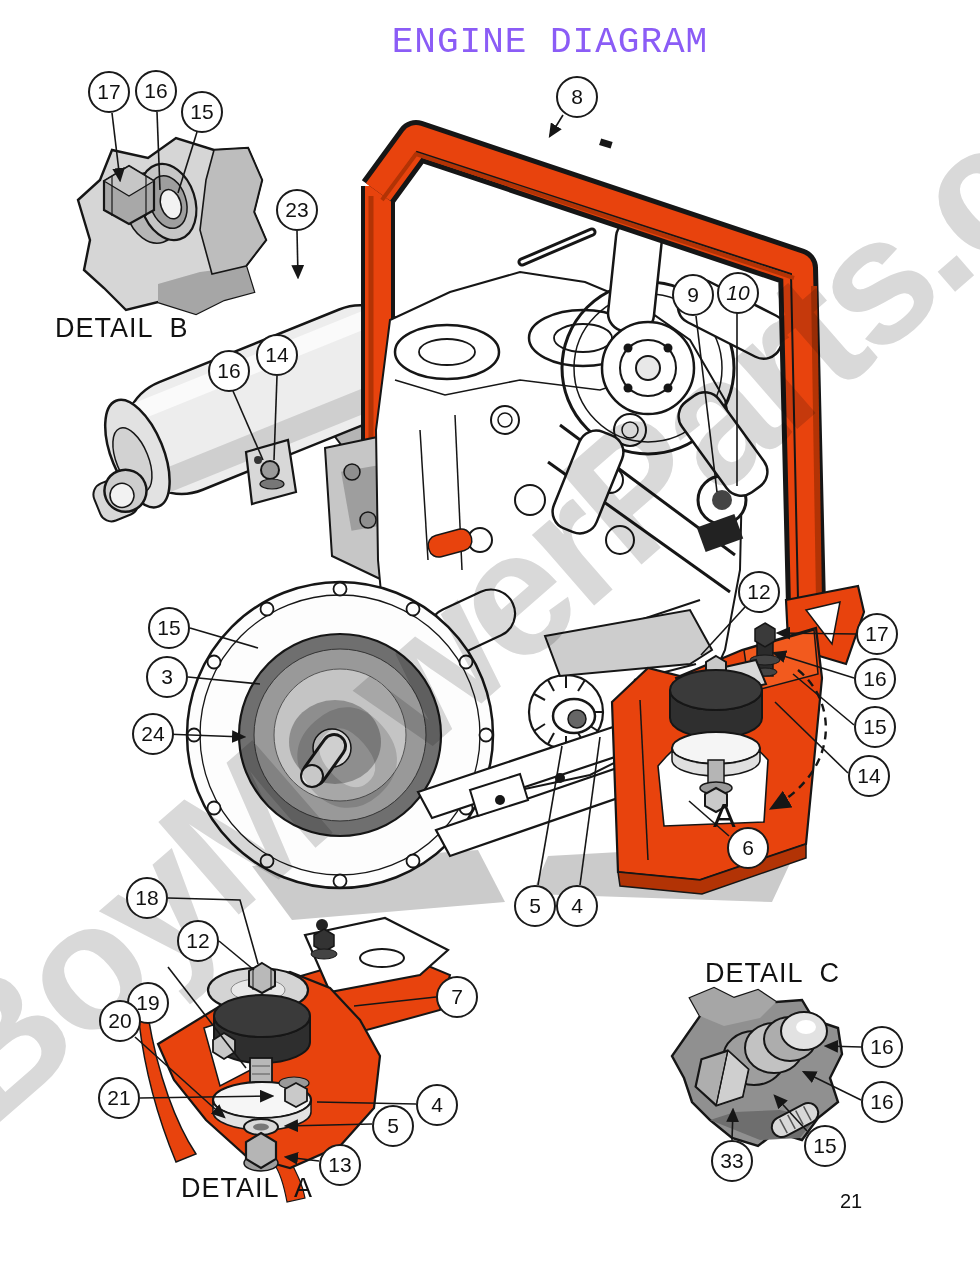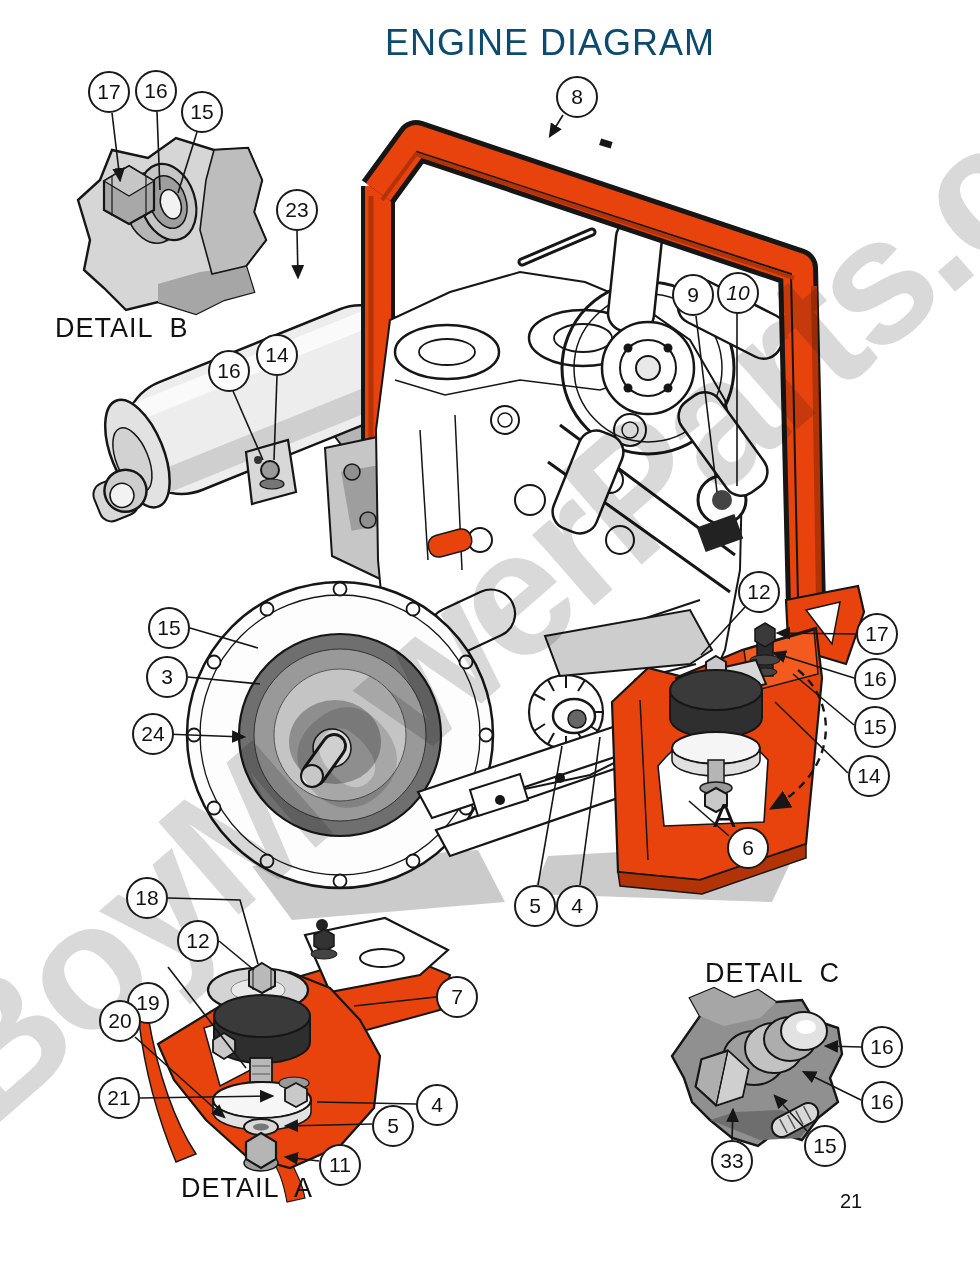--- a/index.html
+++ b/index.html
@@ -11,21 +11,21 @@
   html,body{margin:0;padding:0;}
   body{width:980px;height:1268px;position:relative;background:#ffffff;overflow:hidden;
        font-family:"Liberation Sans",sans-serif;color:#161616;}
   .page{position:absolute;inset:0;}
   .svg-layer{position:absolute;left:0;top:0;z-index:2;}
   .watermark{position:absolute;left:455px;top:645px;z-index:6;
     transform:translate(-50%,-50%) rotate(-41deg);
     font-size:178px;font-weight:bold;letter-spacing:-6px;white-space:nowrap;
     color:var(--wm);mix-blend-mode:multiply;pointer-events:none;}
   .title{position:absolute;left:285px;top:22px;width:530px;text-align:center;z-index:12;
-    font-family:Liberation Sans, sans-serif;font-size:36px;letter-spacing:1px;color:#0c4a6e;}
+    font-family:Liberation Mono, monospace;font-size:36px;letter-spacing:1px;color:#8b5cf6;}
   .ref-box{position:absolute;z-index:12;background:#fff;border:1.5px solid #2a2a2a;
     display:flex;align-items:center;justify-content:center;}
   .ref-box.small{left:704px;top:92px;width:153px;height:31px;font-size:13.5px;letter-spacing:0.2px;}
   .ref-box.big{left:633px;top:880px;width:319px;height:52px;font-size:28px;border-width:2px;letter-spacing:0.5px;}
   .detail-label{position:absolute;z-index:12;font-size:27px;font-weight:normal;letter-spacing:1px;white-space:pre;color:#111;}
   .detail-label.b{left:55px;top:313px;}
   .detail-label.a{left:181px;top:1173px;}
   .detail-label.c{left:705px;top:958px;}
   .section-a{position:absolute;left:713px;top:796px;z-index:12;font-size:34px;color:#111;}
   .page-num{position:absolute;left:840px;top:1190px;z-index:12;font-size:20px;color:#111;}
@@ -376,19 +376,19 @@
       <div class="callout" style="left: 514px; top: 885px;">5</div>
       <div class="callout" style="left: 556px; top: 885px;">4</div>
       <div class="callout" style="left: 126px; top: 877px;">18</div>
       <div class="callout" style="left: 177px; top: 920px;">12</div>
       <div class="callout" style="left: 127px; top: 982px;">19</div>
       <div class="callout" style="left: 99px; top: 1000px;">20</div>
       <div class="callout" style="left: 98px; top: 1077px;">21</div>
       <div class="callout" style="left: 436px; top: 976px;">7</div>
       <div class="callout" style="left: 416px; top: 1084px;">4</div>
       <div class="callout" style="left: 372px; top: 1105px;">5</div>
-      <div class="callout" style="left: 319px; top: 1144px;">11</div>
+      <div class="callout" style="left: 319px; top: 1144px;">13</div>
       <div class="callout" style="left: 861px; top: 1026px;">16</div>
       <div class="callout" style="left: 861px; top: 1081px;">16</div>
       <div class="callout" style="left: 804px; top: 1125px;">15</div>
       <div class="callout" style="left: 711px; top: 1140px;">33</div>
     </div>
 </div>
 
 </body></html>

